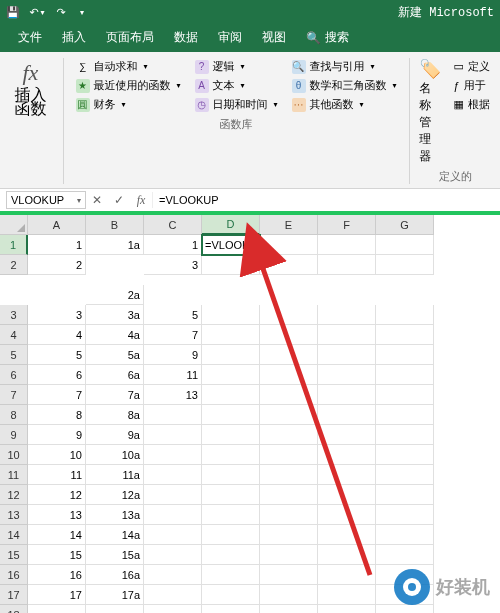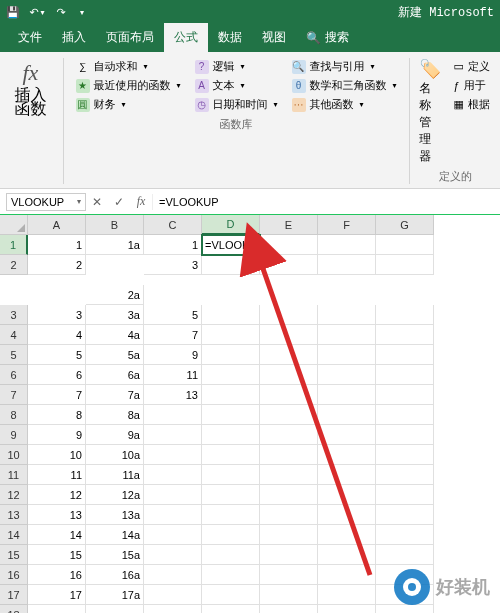--- a/index.html
+++ b/index.html
@@ -27,21 +27,21 @@
 .cmd { display: flex; align-items: center; gap: 4px; font-size: 11px; padding: 1px 2px; white-space: nowrap; }
 .cmd .ic { width: 14px; height: 14px; display: flex; align-items: center; justify-content: center; font-size: 10px; }
 .ic-green { background: #c6e7c6; color: #2a7a2a; border-radius: 2px; }
 .ic-purple { background: #e0d4f0; color: #7a4aa8; border-radius: 2px; }
 .ic-blue { background: #cde0f0; color: #3a6ea8; border-radius: 2px; }
 .ic-orange { background: #f5d8b8; color: #b86a2a; border-radius: 2px; }
 .col2 { display: flex; gap: 10px; }
 .name-mgr { display: flex; flex-direction: column; align-items: center; }
 .name-mgr .tag { font-size: 18px; }
 
-.formula-bar-row { display: flex; align-items: center; border-bottom: 1px solid #22c55e; height: 26px; background: #fff; }
+.formula-bar-row { display: flex; align-items: center; border-bottom: 4px solid #22c55e; height: 26px; background: #fff; }
 .name-box { width: 80px; border: 1px solid #ccc; margin: 2px 0 2px 6px; padding: 2px 4px; font-size: 11px; display: flex; align-items: center; justify-content: space-between; background: #fff; }
 .name-box .dd { font-size: 8px; color: #666; }
 .fb-btn { width: 22px; text-align: center; color: #666; font-size: 12px; }
 .fb-fx { font-style: italic; font-family: "Times New Roman", serif; }
 .formula-input { flex: 1; padding: 2px 6px; font-size: 11px; border-left: 1px solid #eee; }
 
 .grid-wrap { display: flex; }
 .corner { width: 28px; height: 20px; background: #e6e6e6; border-right: 1px solid #ccc; border-bottom: 1px solid #ccc; position: relative; }
 .corner::after { content: ""; position: absolute; right: 2px; bottom: 2px; border-style: solid; border-width: 0 0 8px 8px; border-color: transparent transparent #b0b0b0 transparent; }
 .col-headers { display: flex; }
@@ -73,22 +73,22 @@
     <span class="qat-icon">↷</span>
     <span class="caret">▾</span>
   </div>
   <span class="title-text">新建 Microsoft</span>
 </div>
 
 <div class="tabs">
   <div class="tab">文件</div>
   <div class="tab">插入</div>
   <div class="tab">页面布局</div>
-  <div class="tab active">公式</div>
   <div class="tab">数据</div>
+  <div class="tab">审阅</div>
   <div class="tab">视图</div>
   <div class="tab search">
       <span>🔍</span>
       <span>搜索</span>
     </div>
 </div>
 
 <div class="ribbon">
   <div class="rgroup">
     <div class="big-btn">

